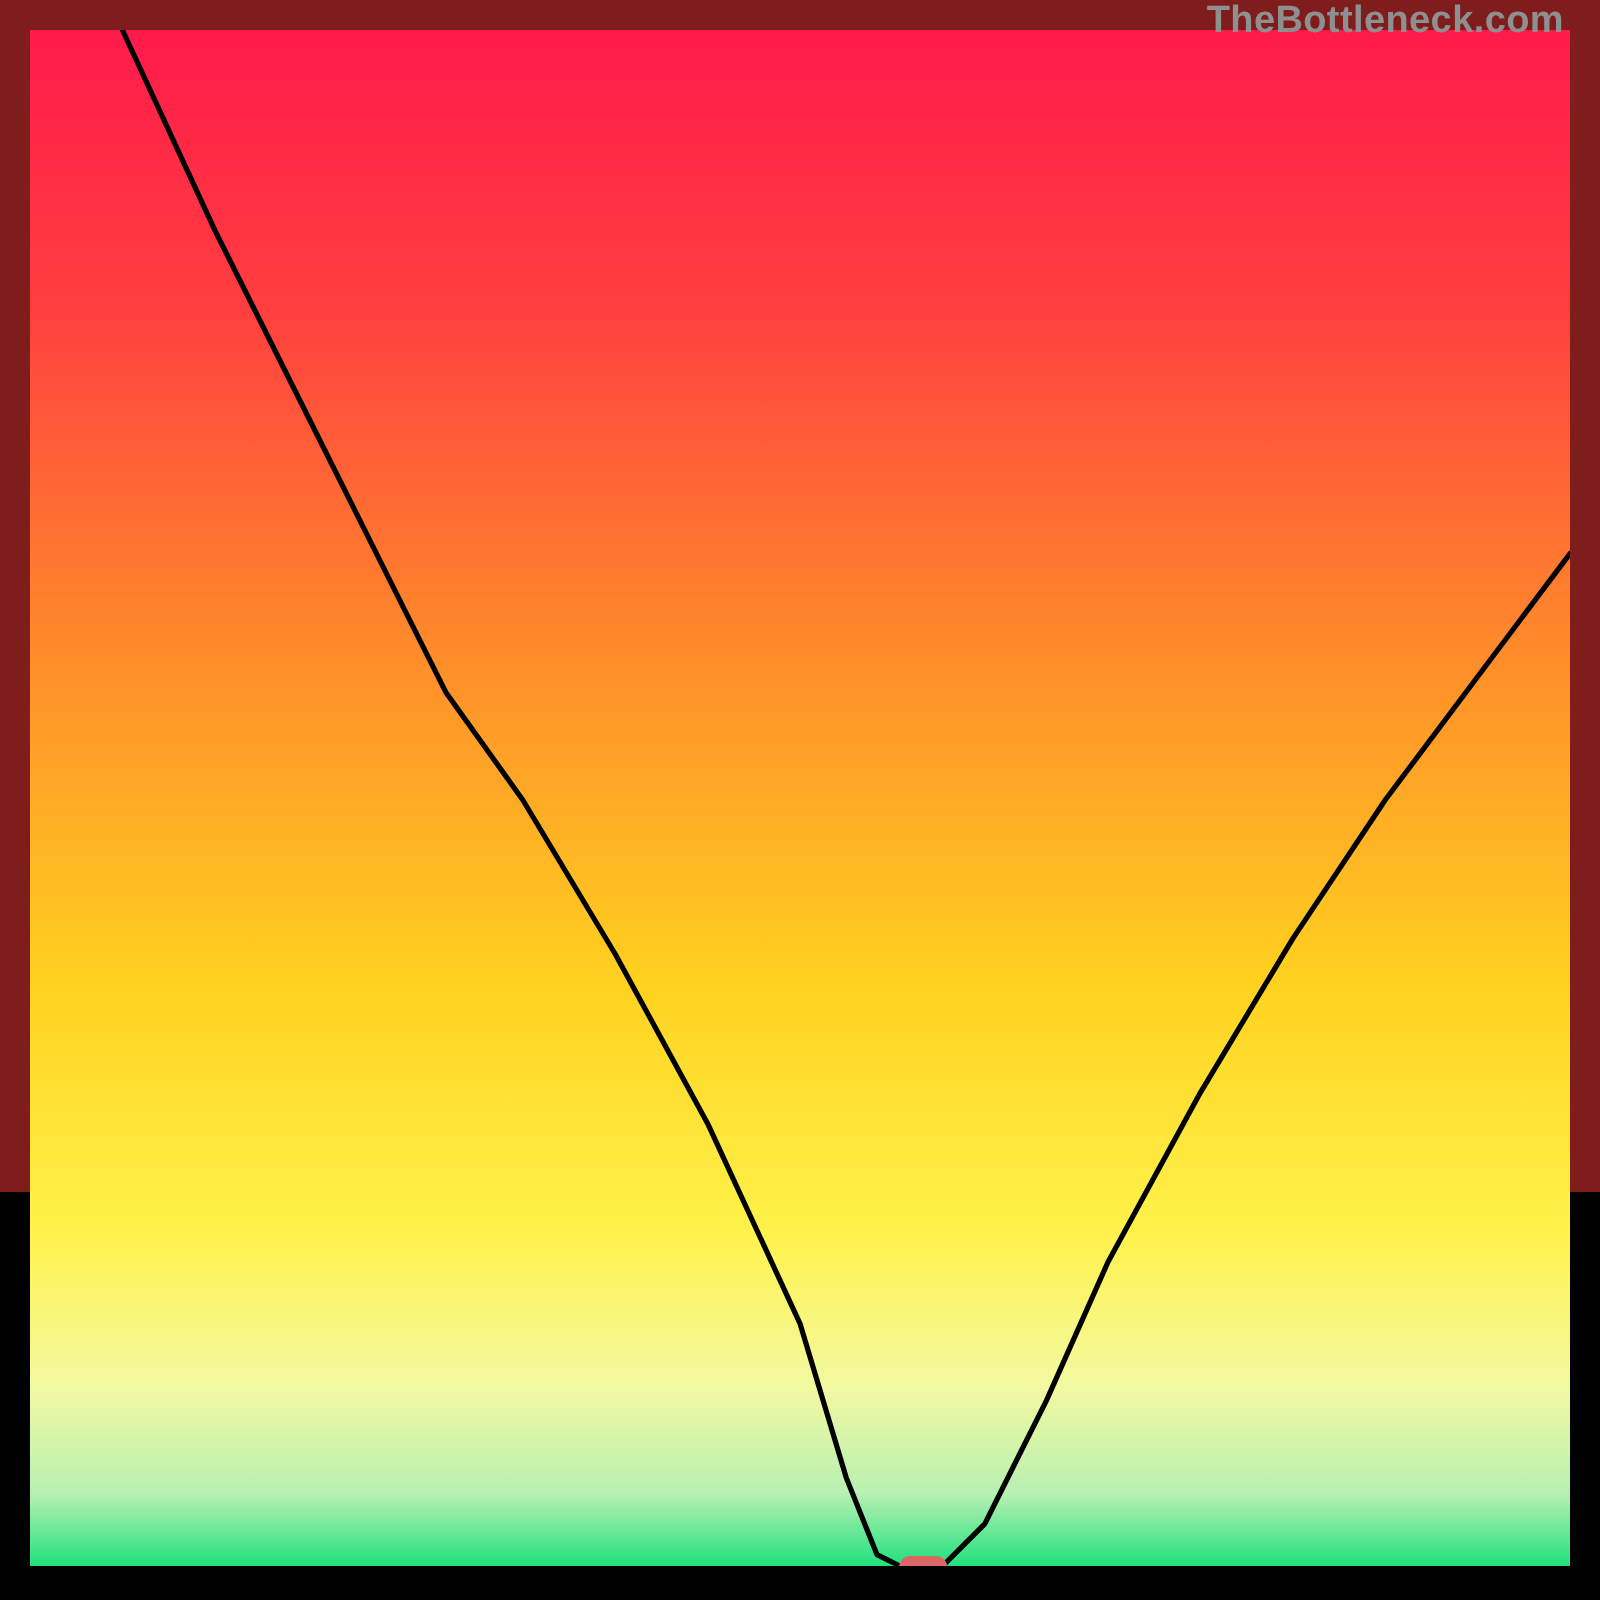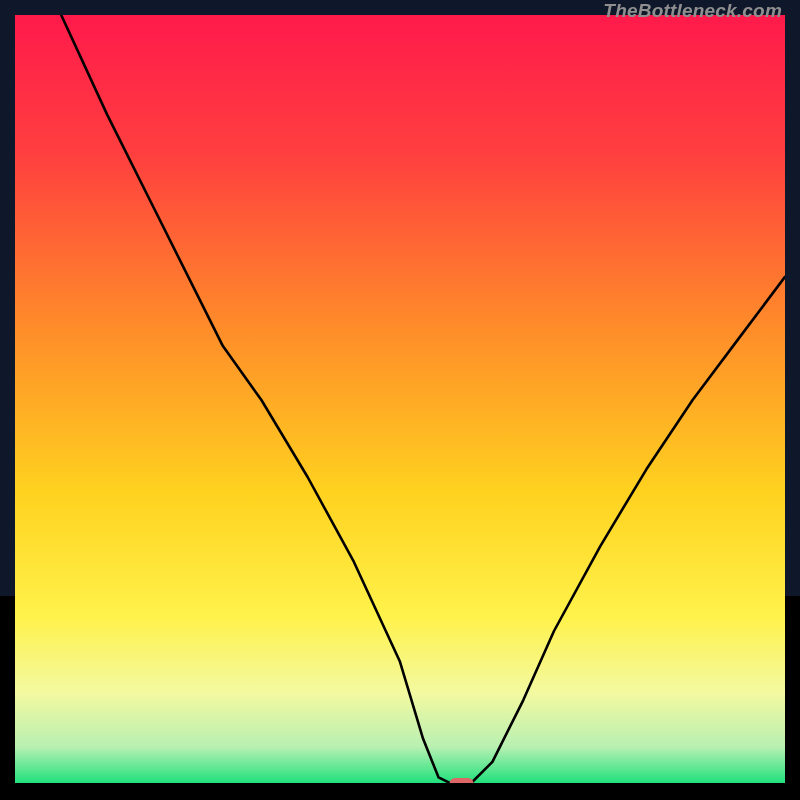--- a/index.html
+++ b/index.html
@@ -7,22 +7,21 @@
     padding: 0;
     width: 800px;
     height: 800px;
     background: #000;
     overflow: hidden;
   }
   .frame {
     position: relative;
     width: 800px;
     height: 596px;
-    background: #0f172a;
-    font-style: italic;
+    background: #7f1d1d;
   }
   .plot-area {
     position: absolute;
     left: 15px;
     top: 15px;
     width: 770px;
     height: 770px;
   }
   .watermark {
     position: absolute;

